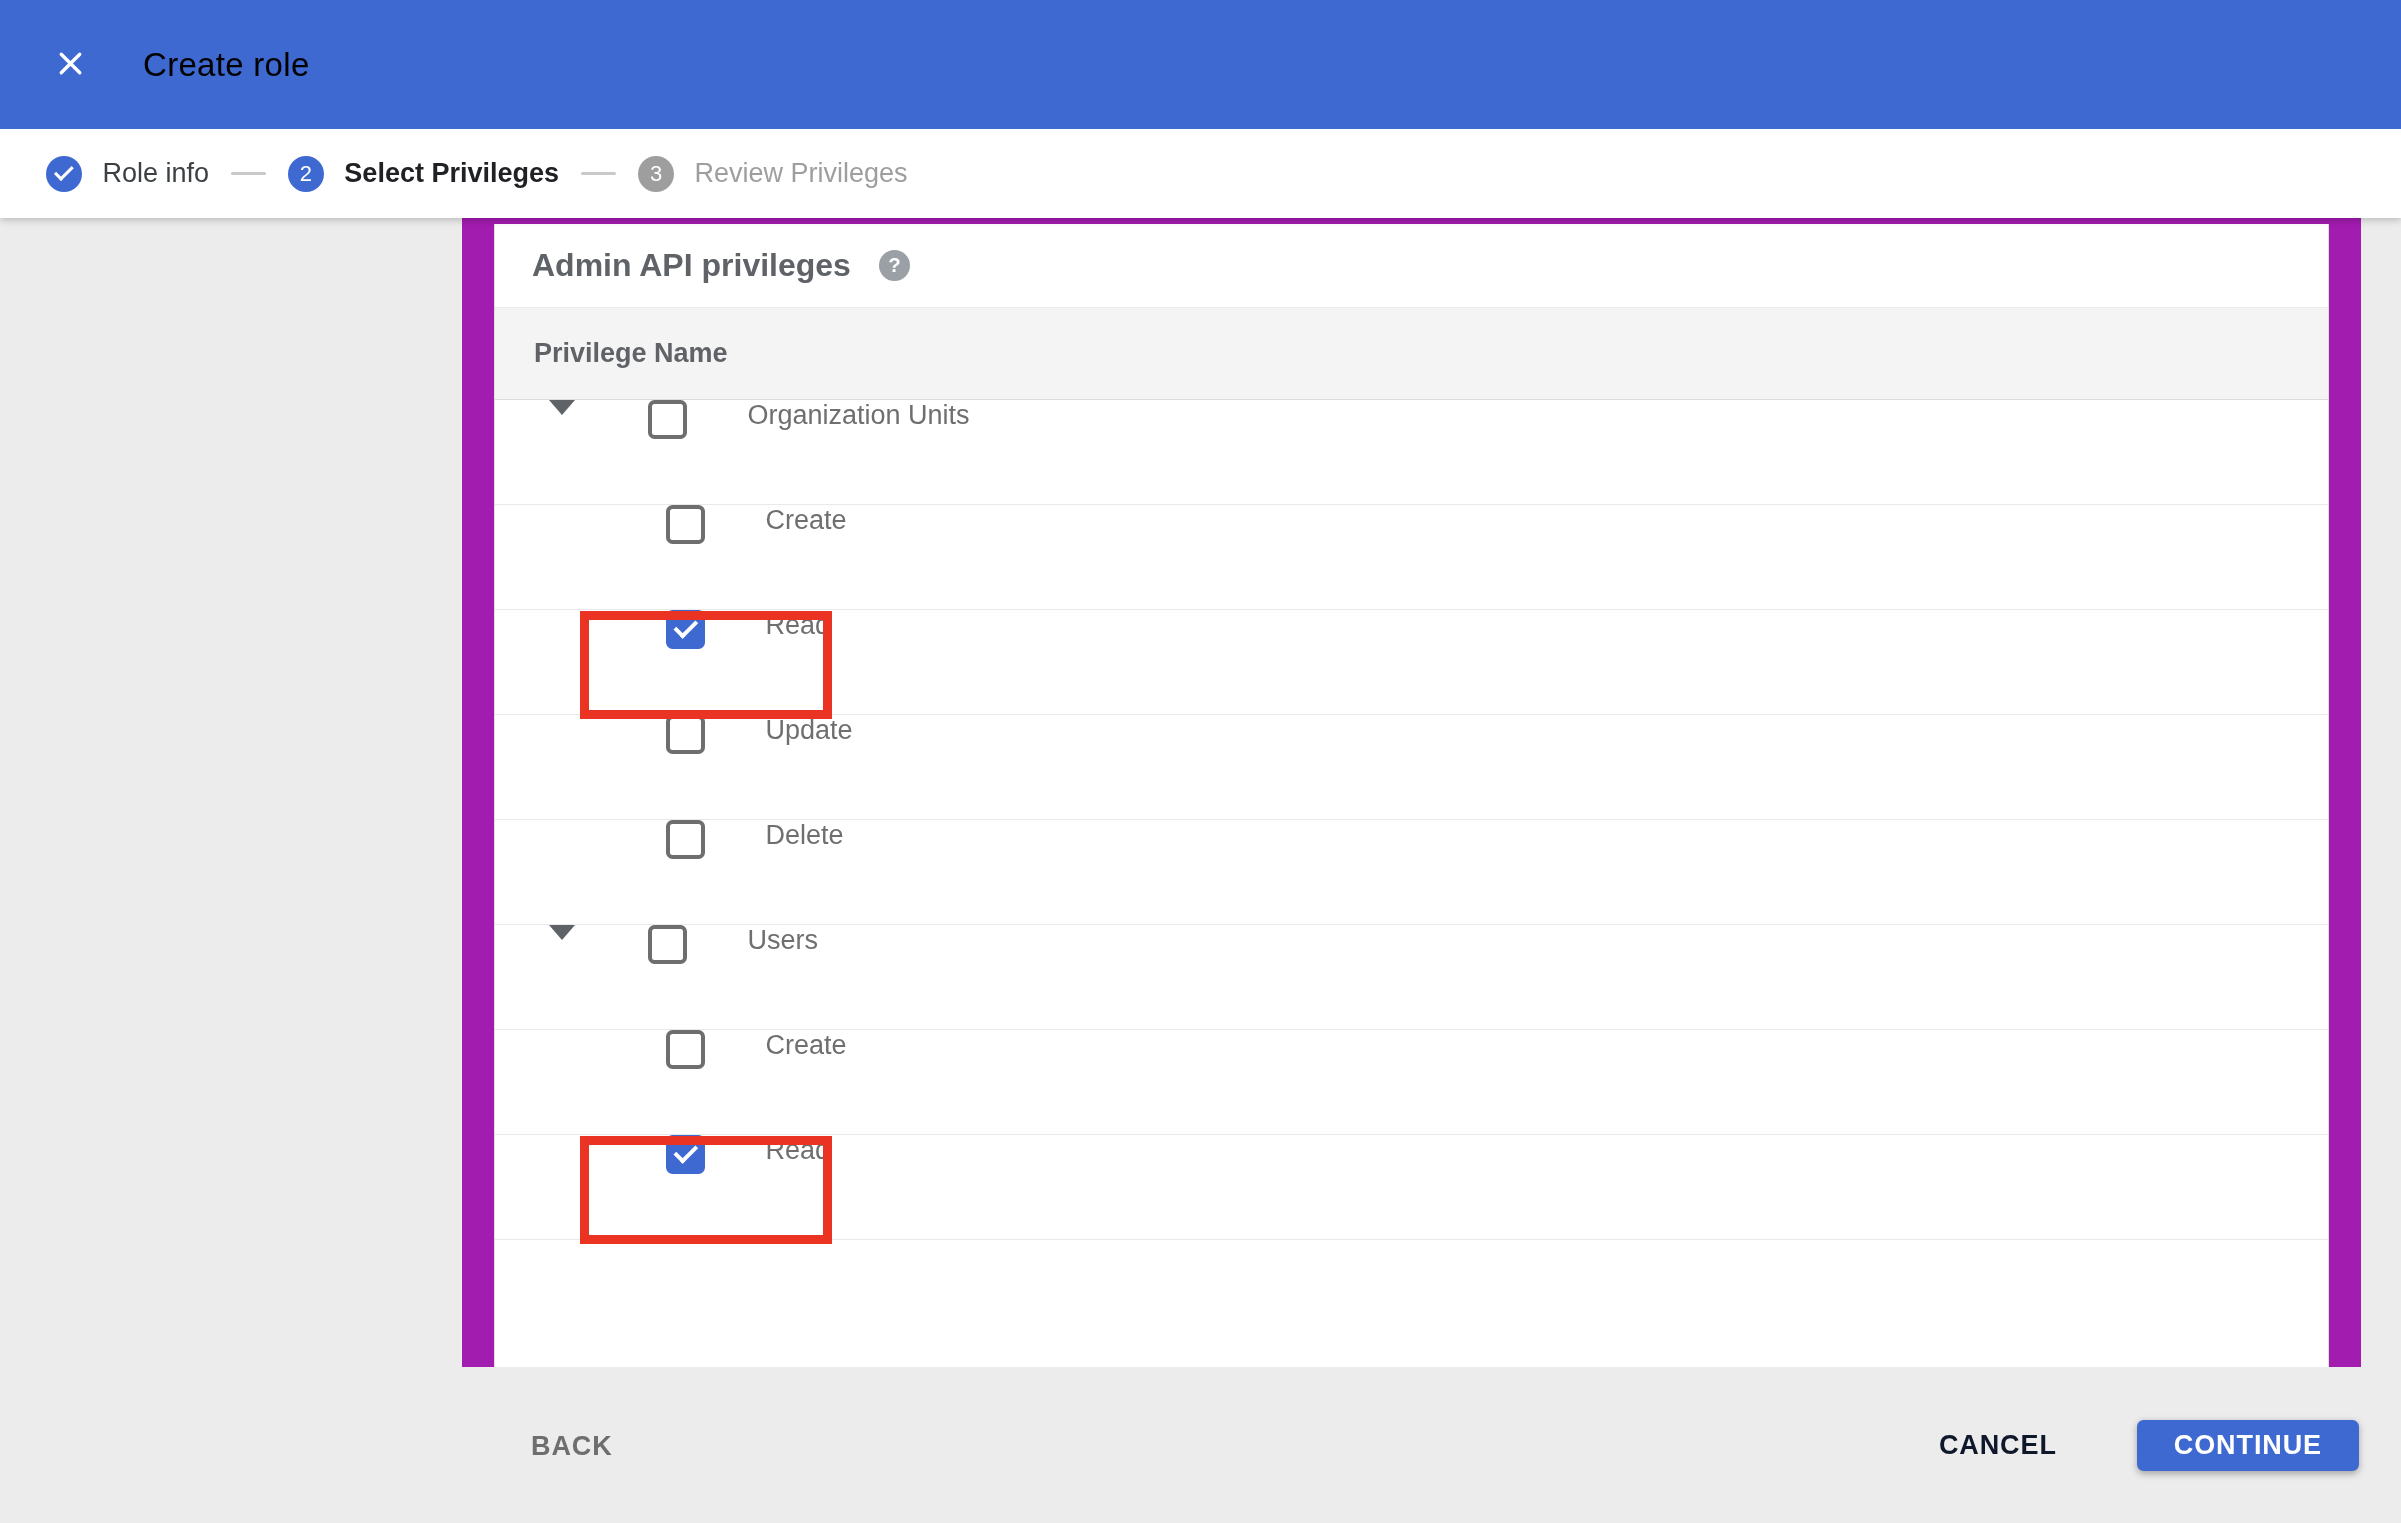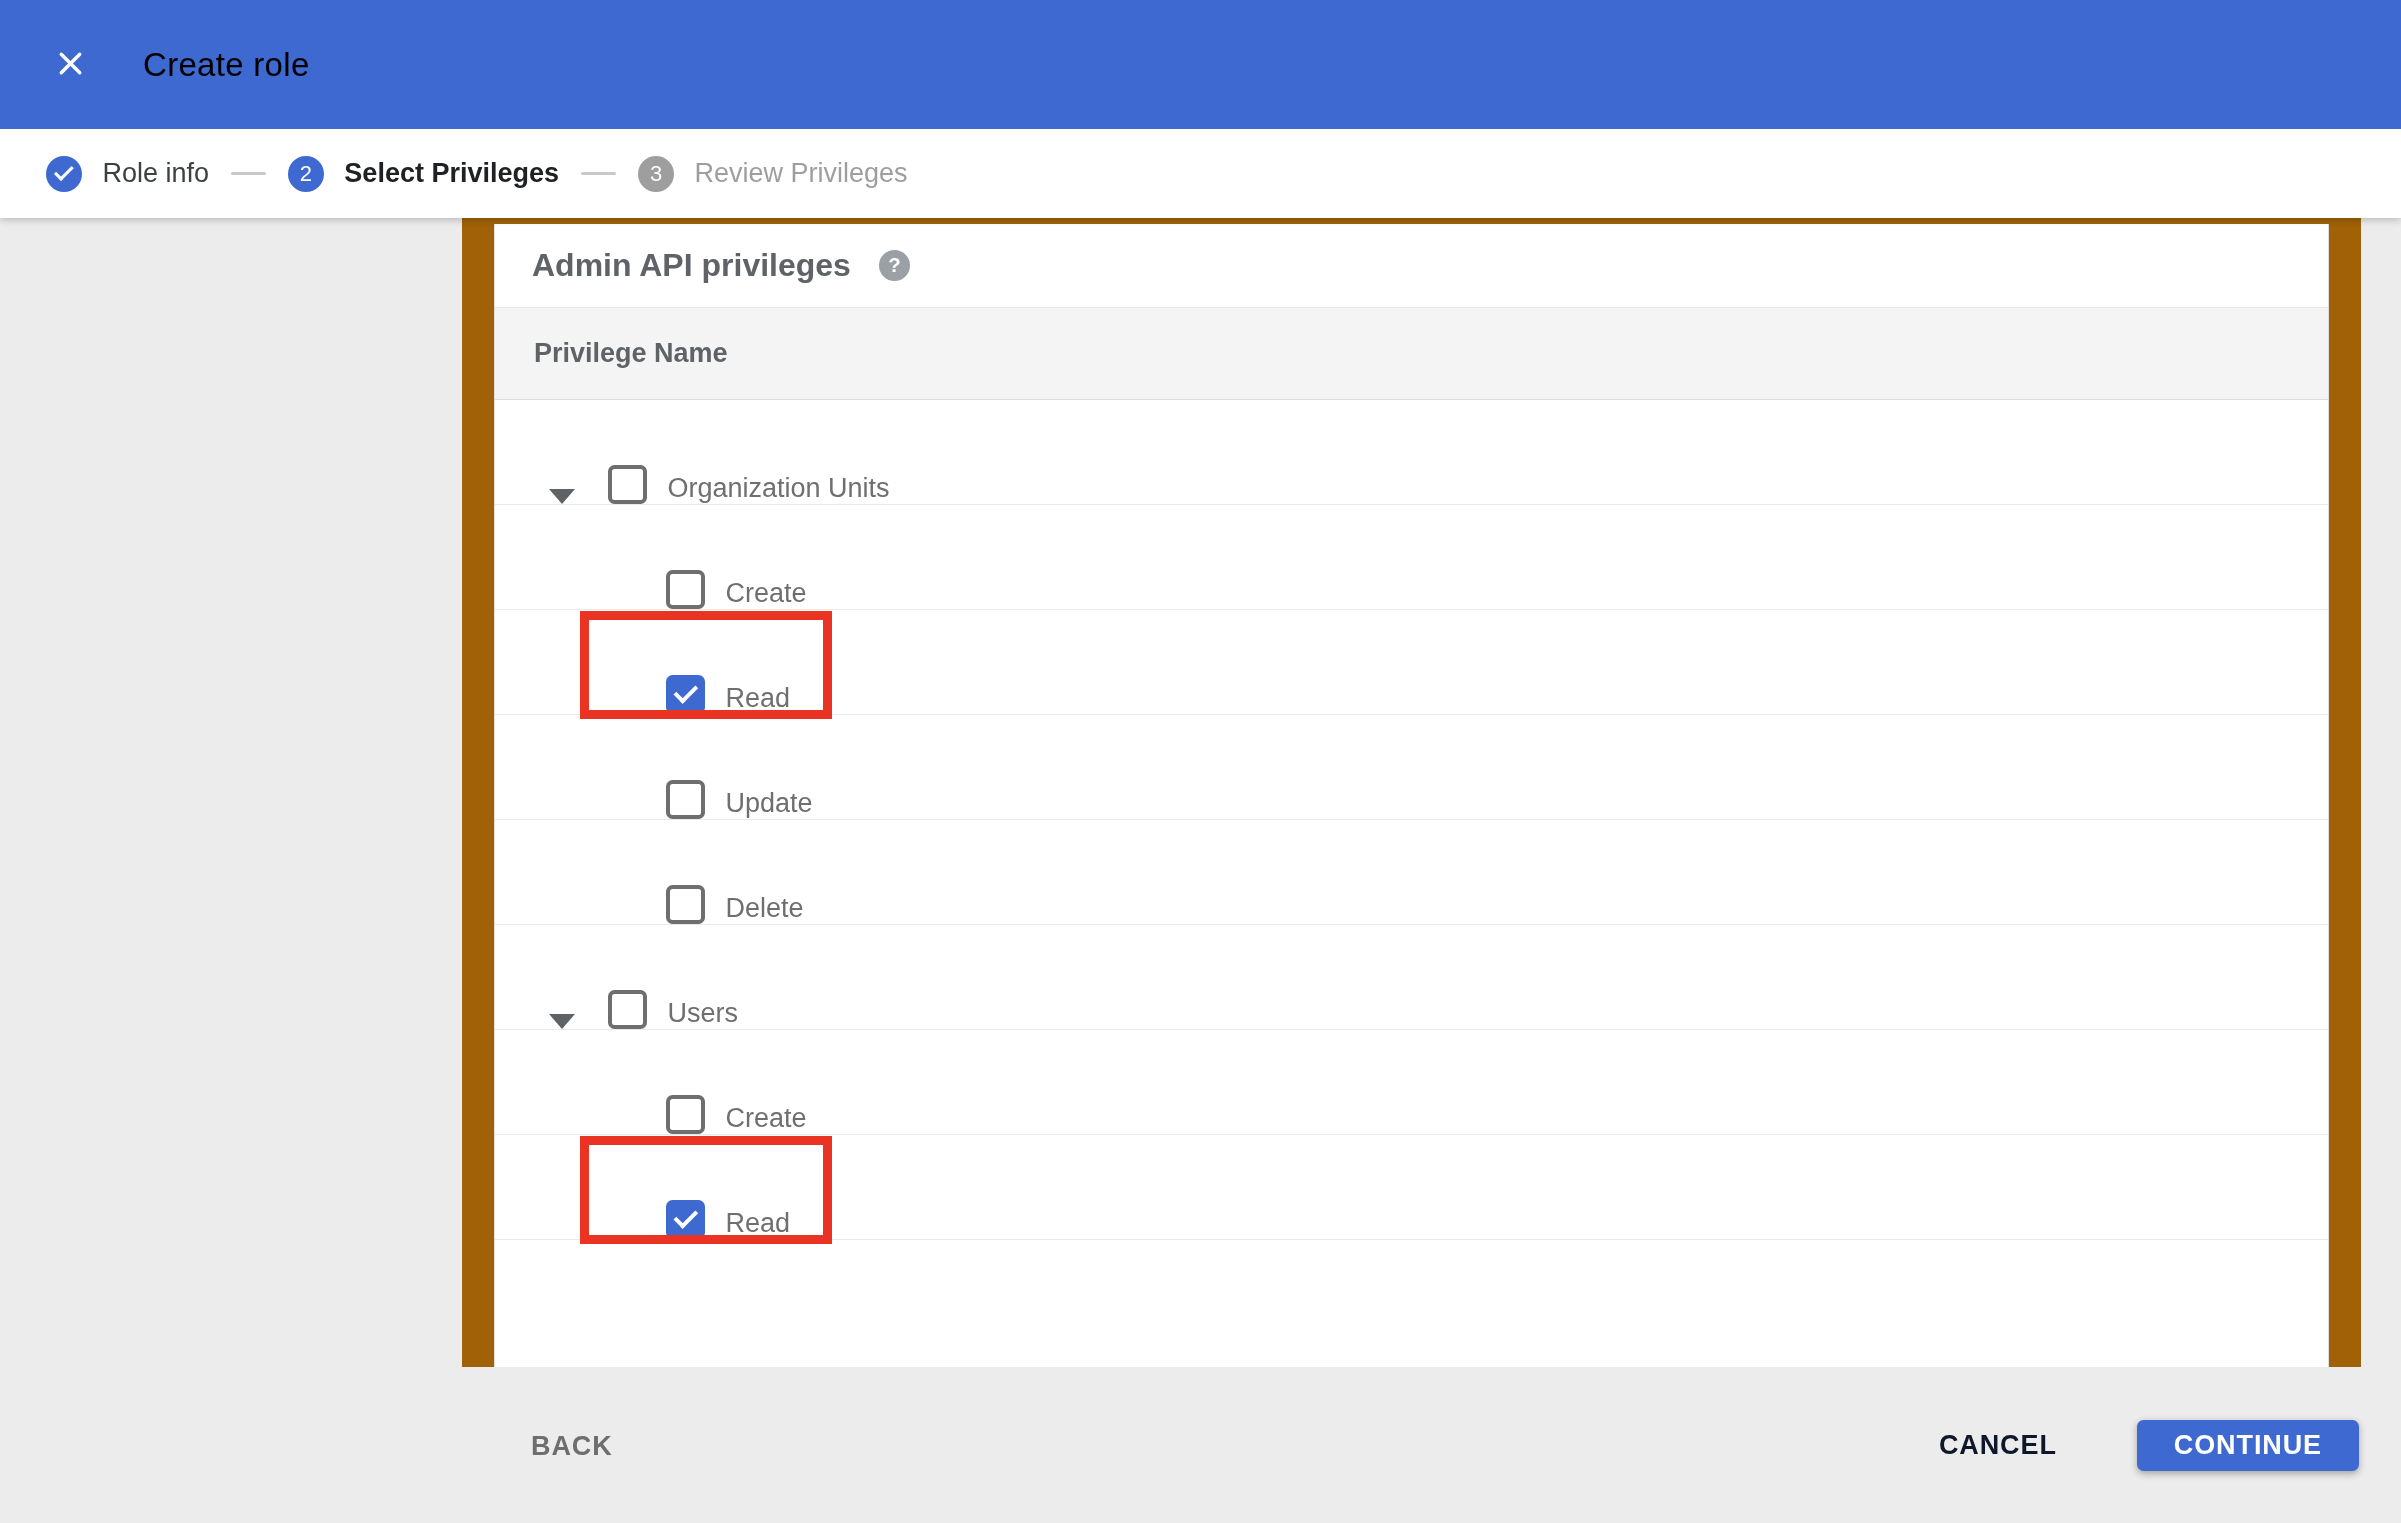--- a/index.html
+++ b/index.html
@@ -56,21 +56,21 @@
   .step.upcoming .step-label { color: #9E9E9E; }
   .step-connector {
     width: 35px; height: 2.8px; background: #C9C9C9;
     margin: 0 22px; border-radius: 1.9px;
   }
 
   
   .content {
     position: absolute; top: 218px; left: 462px;
     width: 1899px; height: 1149px;
-    background: #a16207;
+    background: #a21caf;
   }
   .tablewrap {
     position: absolute; top: 5.6px; left: 32px; right: 32px; bottom: 0;
     border-left: 1.9px solid #DFDFDF; border-right: 1.9px solid #DFDFDF;
     background: #FFFFFF;
   }
   .trow {
     border-bottom: 1.9px solid #E9E9E9;
     display: flex; align-items: center; box-sizing: border-box;
   }
@@ -94,21 +94,21 @@
     height: 92px; padding-left: 39px;
     background: var(--header_band_gray, #F4F4F4);
     border-bottom: 1.9px solid #DCDCDC;
     font-size: 27px; font-weight: 700; color: #5F6368;
   }
 
   
   .prow {
     height: 105px; position: relative;
     border-bottom: 1.9px solid #E9E9E9;
-    display: flex; align-items: flex-end; box-sizing: border-box;
+    display: flex; align-items: flex-start; box-sizing: border-box; gap: 40px;
   }
   .prow.group { padding-left: 54px; }
   .prow.child { padding-left: 171px; }
   .tri {
     width: 0; height: 0;
     border-left: 13px solid transparent; border-right: 13px solid transparent;
     border-top: 15px solid #5F6368;
     margin-right: 33px; cursor: pointer; flex: none;
   }
   .cb {

